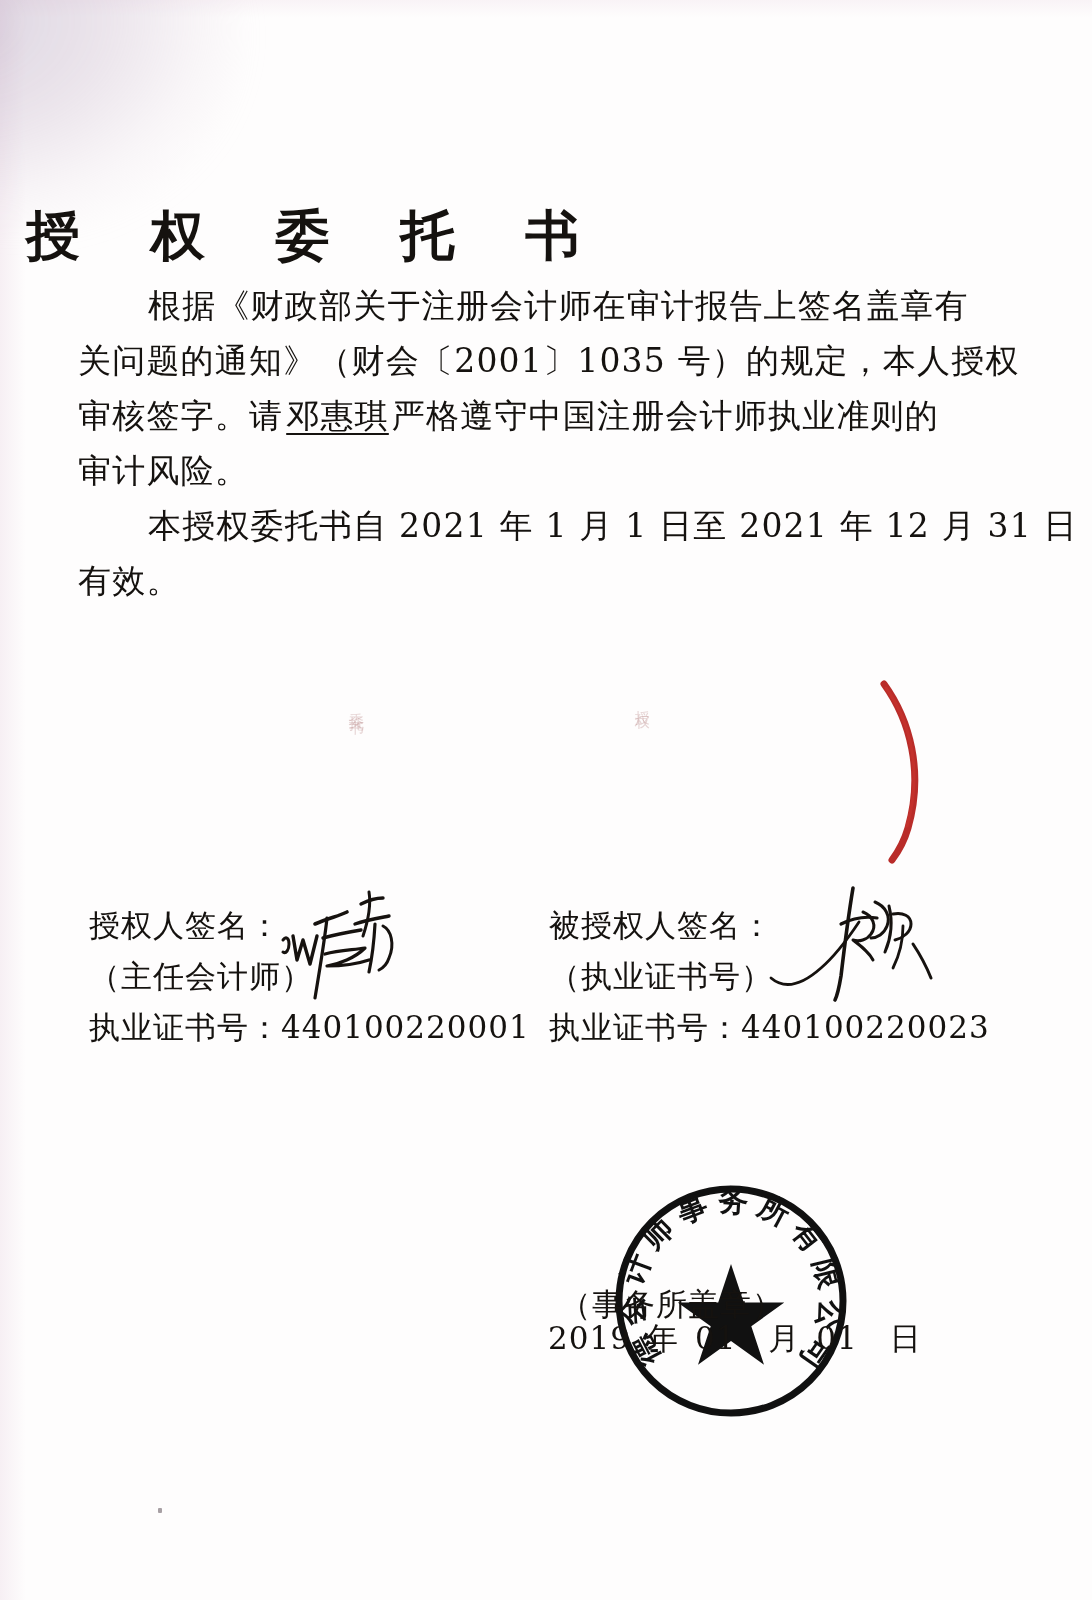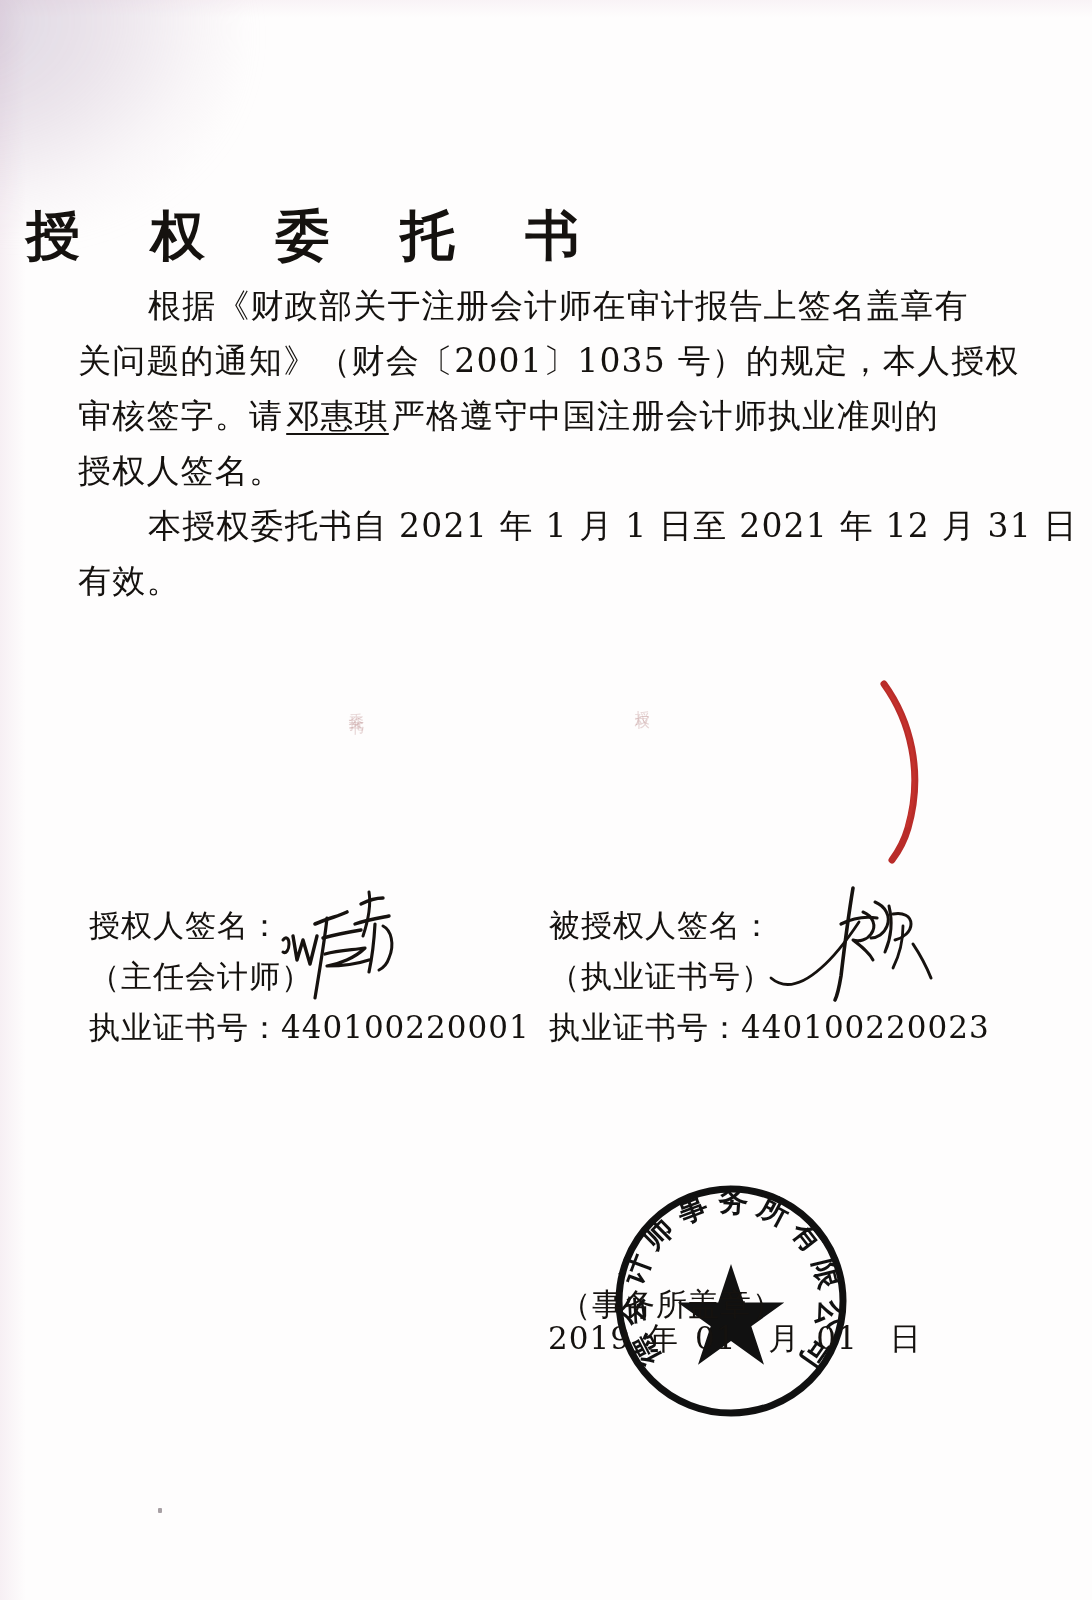--- a/index.html
+++ b/index.html
@@ -177,21 +177,21 @@
   </svg>
 
   <div class="doc-title">授 权 委 托 书</div>
 
   <div class="body-block">
 
     <div class="para">
       <div class="line indent">根据《财政部关于注册会计师在审计报告上签名盖章有</div>
       <div class="line">关问题的通知》（财会〔2001〕1035 号）的规定，本人授权</div>
       <div class="line"><span>审核签字。请</span><span class="fill">邓惠琪</span><span>严格遵守中国注册会计师执业准则的</span></div>
-      <div class="line">授权人签名。</div>
+      <div class="line">审计风险。</div>
     </div>
 
     <div class="para">
       <div class="line indent">本授权委托书自 2021 年 1 月 1 日至 2021 年 12 月 31 日</div>
       <div class="line">有效。</div>
     </div>
 
   </div>
 
   <div class="sig-area">

